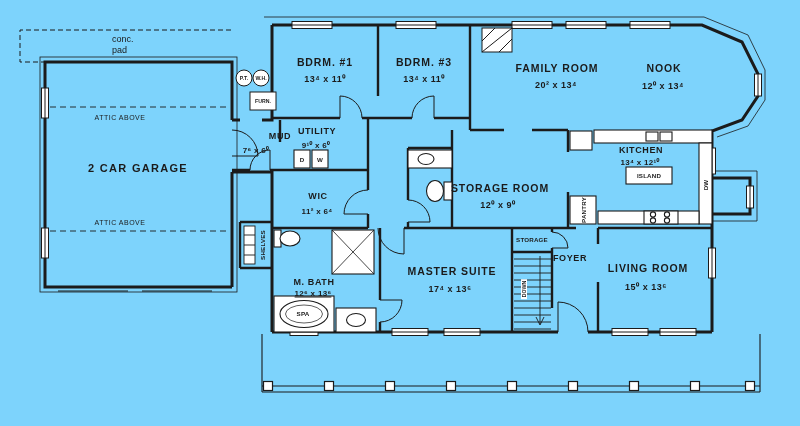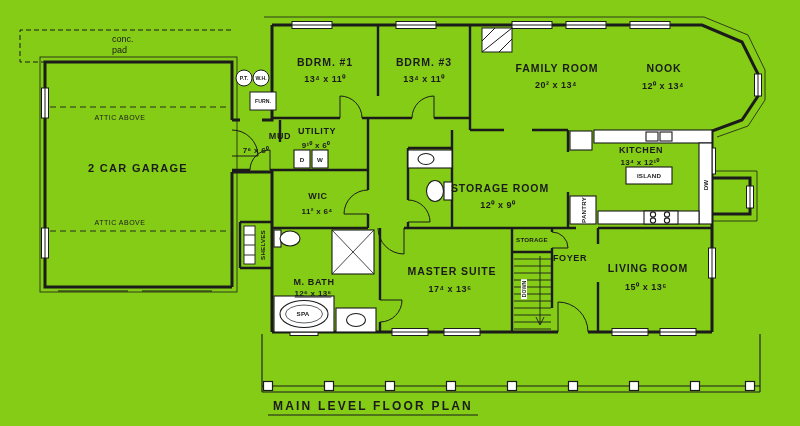--- a/index.html
+++ b/index.html
@@ -1,16 +1,16 @@
 <!DOCTYPE html>
 <html><head>
 <meta charset="utf-8">
 <style>
   html,body{margin:0;padding:0;background:#ffffff;}
-  .plan{position:relative;width:800px;height:426px;background:#84cc16;overflow:hidden;
+  .plan{position:relative;width:800px;height:426px;background:#7dd3fc;overflow:hidden;
         font-family:"Liberation Sans",sans-serif;color:#1b1b1b;}
   .plan svg{position:absolute;left:0;top:0;}
   .lbl{position:absolute;transform:translate(-50%,-50%);white-space:nowrap;color:#1b1b1b;
        font-family:"Liberation Sans",sans-serif;font-weight:700;}
   .name{font-size:10.5px;letter-spacing:.9px;}
   .lg{font-size:11px;letter-spacing:1.3px;}
   .dims{font-size:9px;letter-spacing:.5px;}
   .name-sm{font-size:9px;letter-spacing:.6px;}
   .dims-sm{font-size:8px;letter-spacing:.3px;}
   .xs{font-size:7px;font-weight:400;letter-spacing:.5px;}
@@ -233,15 +233,14 @@
   <div class="lbl tiny" style="left:303px;top:313px;">SPA</div>
   <div class="lbl micro" style="left:263px;top:101px;">FURN.</div>
   <div class="lbl micro" style="left:244px;top:78px;">P.T.</div>
   <div class="lbl micro" style="left:261px;top:78px;">W.H.</div>
   <div class="lbl tiny" style="left:302px;top:159px;">D</div>
   <div class="lbl tiny" style="left:320px;top:159px;">W</div>
   <div class="lbl tiny vert" style="left:705px;top:185px;">DW</div>
   <div class="lbl tiny vert" style="left:262px;top:245px;">SHELVES</div>
   <div class="lbl micro vert onwhite" style="left:524px;top:289px;">DOWN</div>
 
-  <div class="lbl title" style="left:373px;top:407px;">MAIN LEVEL FLOOR PLAN</div>
 
 </div>
 
 </body></html>

